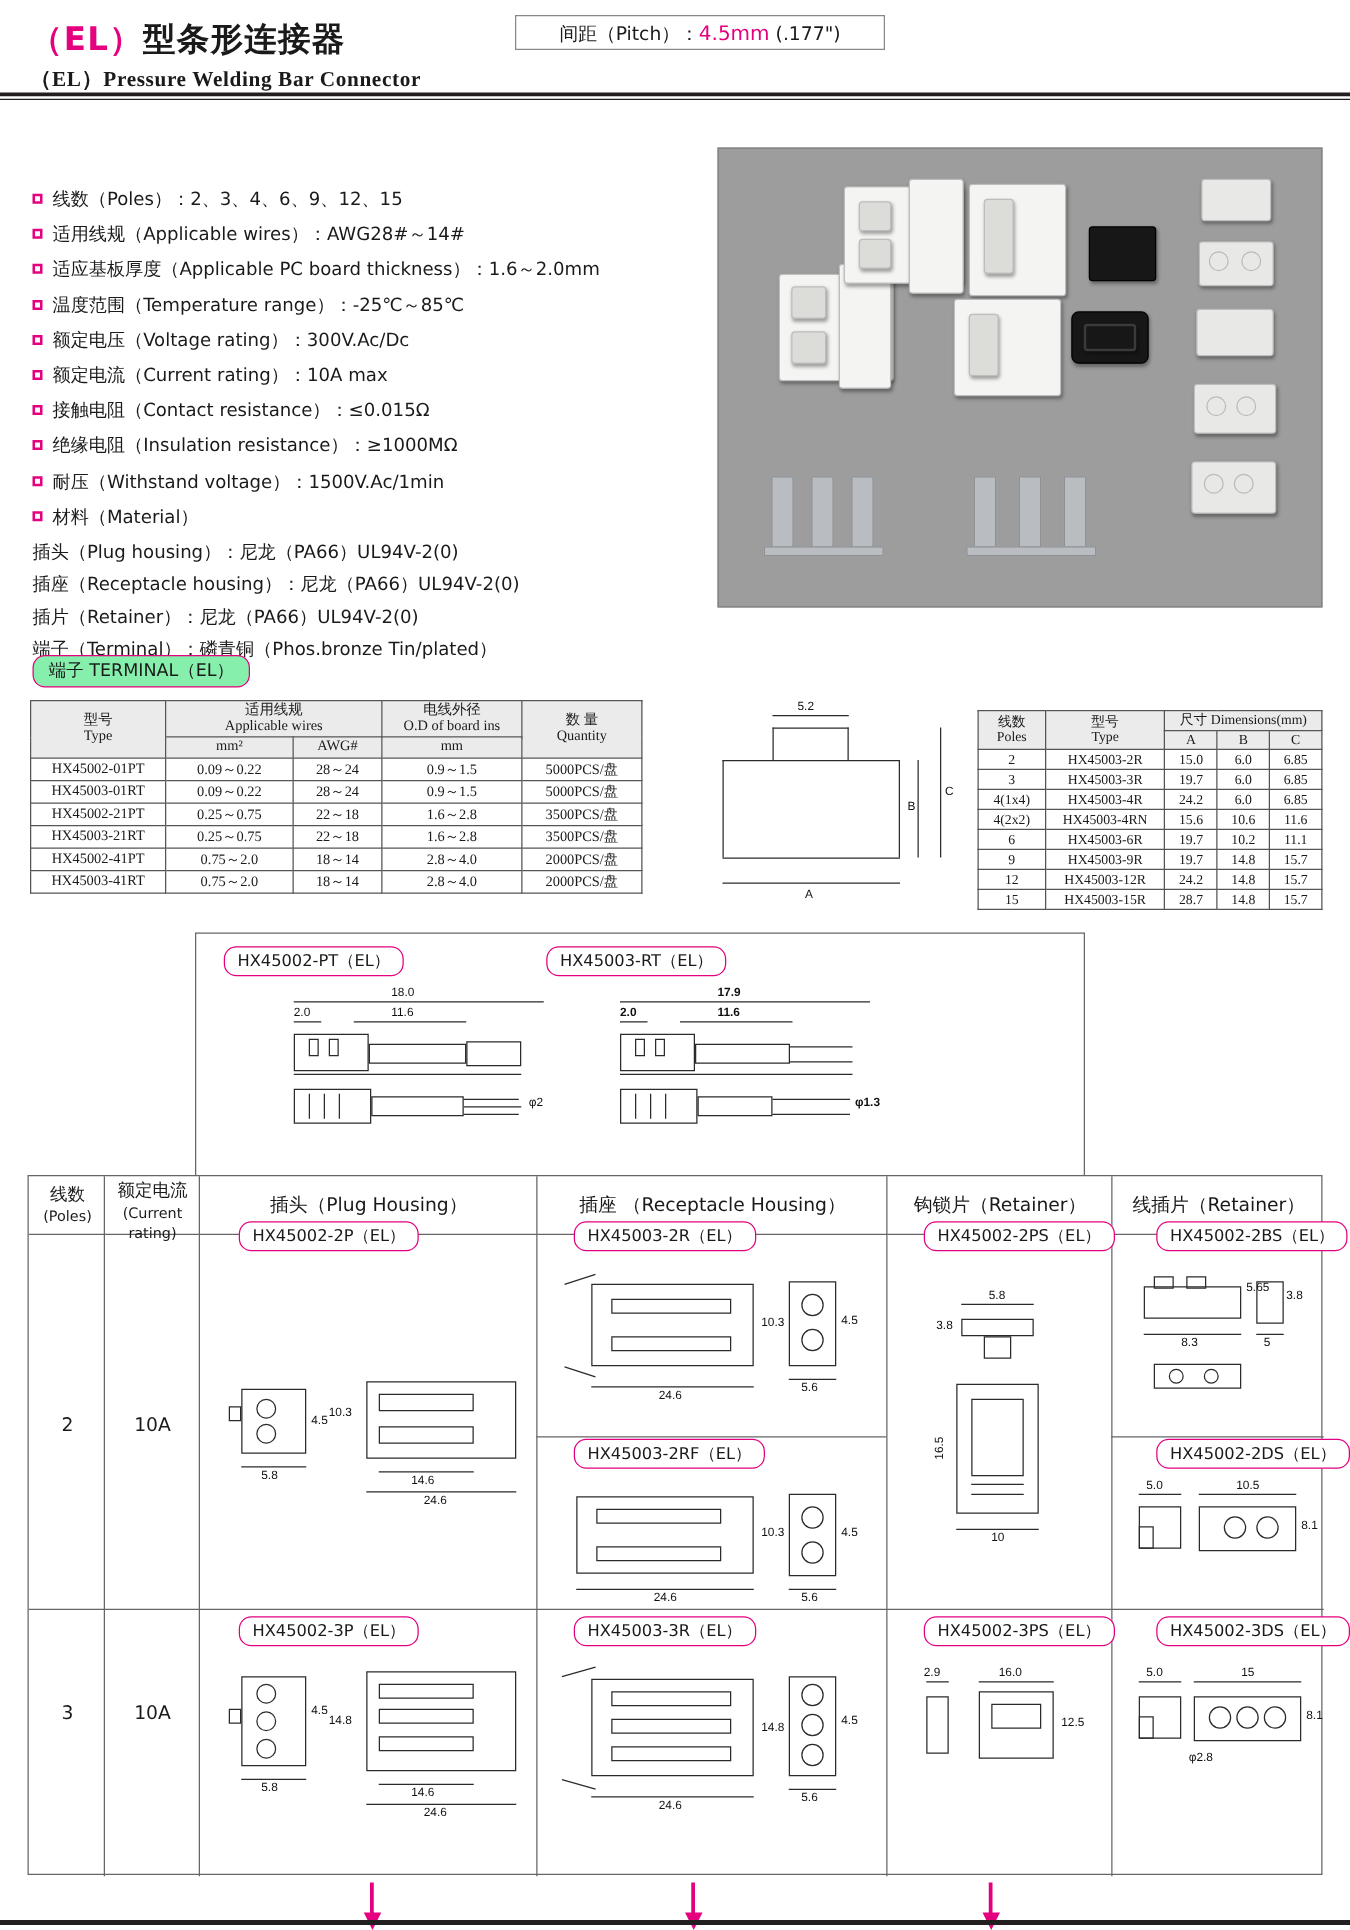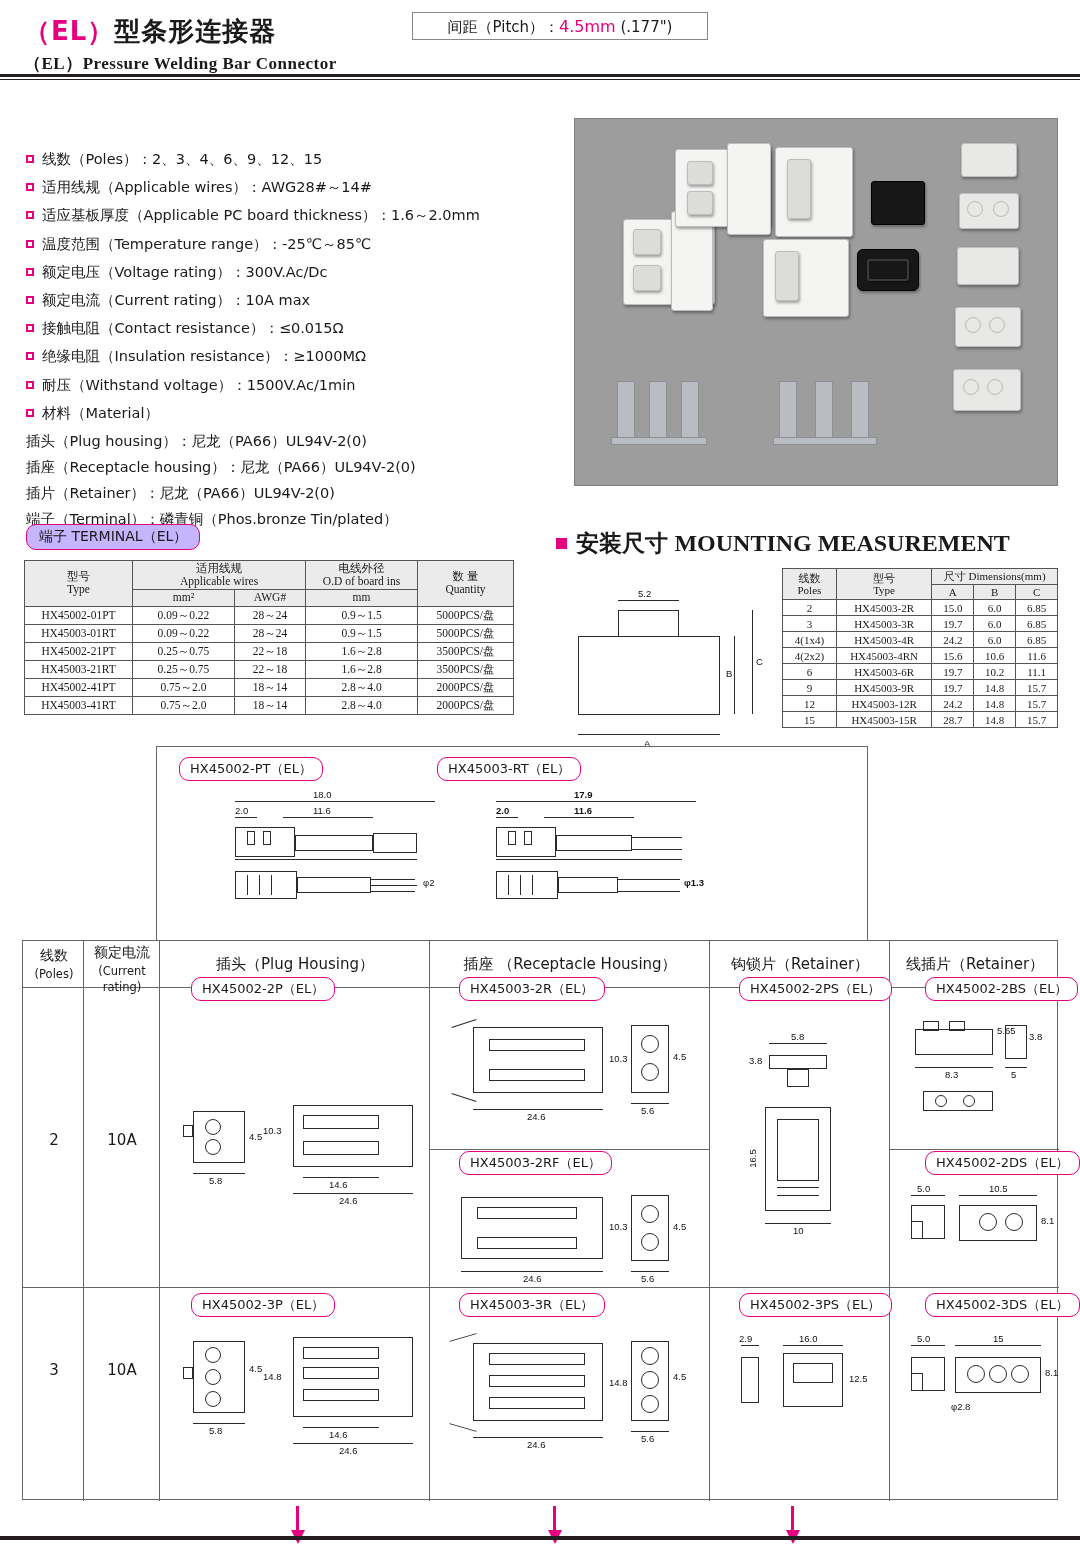--- a/index.html
+++ b/index.html
@@ -46,34 +46,34 @@
   .photo { position:absolute; left:574px; top:118px; width:484px; height:368px;
            background:#9d9d9d; border:1px solid #7e7e7e; overflow:hidden; }
   .pp { position:absolute; background:#f4f4f2; border:1px solid #bdbdbd; border-radius:3px;
         box-shadow:1px 2px 3px rgba(0,0,0,0.35); }
   .pp.dark { background:#171717; border-color:#000; }
   .pp.gry { background:#e8e8e6; }
   .term { position:absolute; background:#b9bcc0; border:1px solid #8d9195; }
 
   
   .tt-label { position:absolute; left:26px; top:524px; border:1px solid #e4007f;
-              border-radius:10px; padding:3px 12px; font-size:14px; background:#c4b5fd;
+              border-radius:10px; padding:3px 12px; font-size:14px; background:#86efac;
               font-family:"DejaVu Sans", sans-serif; }
   table { border-collapse:collapse; }
   .tt { position:absolute; left:24px; top:560px; width:490px; font-size:11.5px;
         font-family:"Liberation Serif", serif; background:#fff; }
   .tt th, .tt td { border:1px solid #555; text-align:center; padding:1px 2px; }
   .tt thead th { background:#ebebeb; font-weight:normal; line-height:1.15; }
   .tt tbody td { height:17px; }
 
   
   .mm-head { position:absolute; left:556px; top:528px; font-size:23px; font-weight:bold; }
   .mm-head .cn { font-family:"DejaVu Sans", sans-serif; }
   .mm-head .en { font-family:"Liberation Serif", serif; font-size:24px; }
-  .mm-drawing { position:absolute; left:556px; top:560px; width:220px; height:190px;margin-top:28px; }
+  .mm-drawing { position:absolute; left:556px; top:560px; width:220px; height:190px; }
   .mt { position:absolute; left:782px; top:568px; width:276px; font-size:11px;
         font-family:"Liberation Serif", serif; background:#fff; }
   .mt th, .mt td { border:1px solid #555; text-align:center; padding:1px 2px; }
   .mt thead th { background:#ebebeb; font-weight:normal; line-height:1.15; }
   .mt tbody td { height:16px; }
 
   
   .tdp { position:absolute; left:156px; top:746px; width:712px; height:196px;
          border:1px solid #666; background:#fff; }
   .tag { border:1px solid #e4007f; border-radius:10px; padding:2px 10px; font-size:13px;
@@ -257,24 +257,20 @@
       <tr>
         <td>HX45003-41RT</td>
         <td>0.75～2.0</td>
         <td>18～14</td>
         <td>2.8～4.0</td>
         <td>2000PCS/盘</td>
       </tr>
     </tbody>
   </table>
 
-  <div class="mm-head">
-    <span class="sq"></span><span class="cn">安装尺寸</span>
-    <span class="en">MOUNTING MEASUREMENT</span>
-  </div>
 
   <div class="mm-drawing">
 
     <div class="ln" style="left:22px;top:48px;width:142px;height:1px;"></div>
     <div class="ln" style="left:22px;top:48px;width:1px;height:78px;"></div>
     <div class="ln" style="left:163px;top:48px;width:1px;height:78px;"></div>
     <div class="ln" style="left:22px;top:126px;width:142px;height:1px;"></div>
     <div class="ln" style="left:62px;top:22px;width:1px;height:26px;"></div>
     <div class="ln" style="left:122px;top:22px;width:1px;height:26px;"></div>
     <div class="ln" style="left:62px;top:22px;width:61px;height:1px;"></div>

